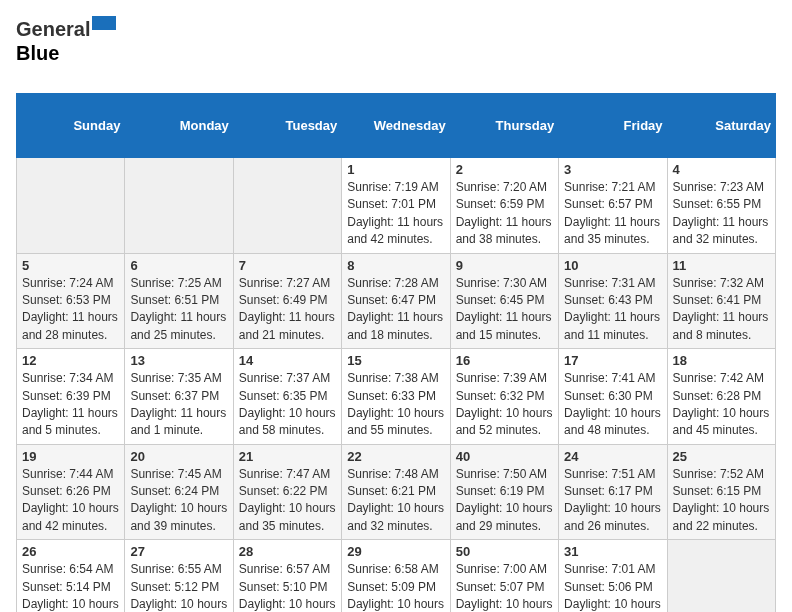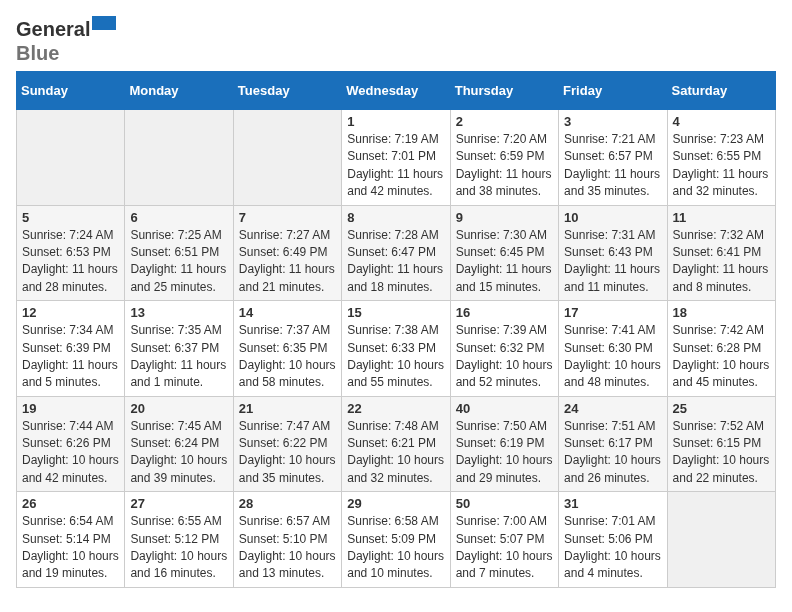--- a/index.html
+++ b/index.html
@@ -7,33 +7,33 @@
       font-family: Arial, sans-serif;
       background: #fff;
       width: 792px;
       min-height: 612px;
       padding: 16px;
     }
     .header {
       display: flex;
       justify-content: space-between;
       align-items: flex-start;
-      margin-bottom: 6px;
+      margin-bottom: 28px;
     }
     .logo {
       display: flex;
       align-items: center;
     }
     .logo-text {
       font-size: 20px;
       font-weight: bold;
       line-height: 1.2;
     }
     .logo-general { color: #333; }
-    .logo-blue { color: #737373; }
+    .logo-blue { color: #000000; }
     .logo-icon {
       width: 24px;
       height: 20px;
       margin-left: 2px;
     }
     .title-block {
       text-align: right;
     }
     .month-title {
       font-size: 36px;
@@ -48,23 +48,23 @@
     table {
       width: 100%;
       border-collapse: collapse;
       table-layout: fixed;
     }
     thead tr th {
       background: #1a6fbb;
       color: #fff;
       font-size: 13px;
       font-weight: bold;
-      padding: 11px 4px;
+      padding: 24px 4px;
       border: 1px solid #1a6fbb;
-      text-align: left;
+      text-align: right;
     }
     tbody tr td {
       vertical-align: top;
       border: 1px solid #ccc;
       padding: 4px 5px;
       font-size: 10.5px;
       color: #333;
       height: 90px;
       background: #fff;
     }

